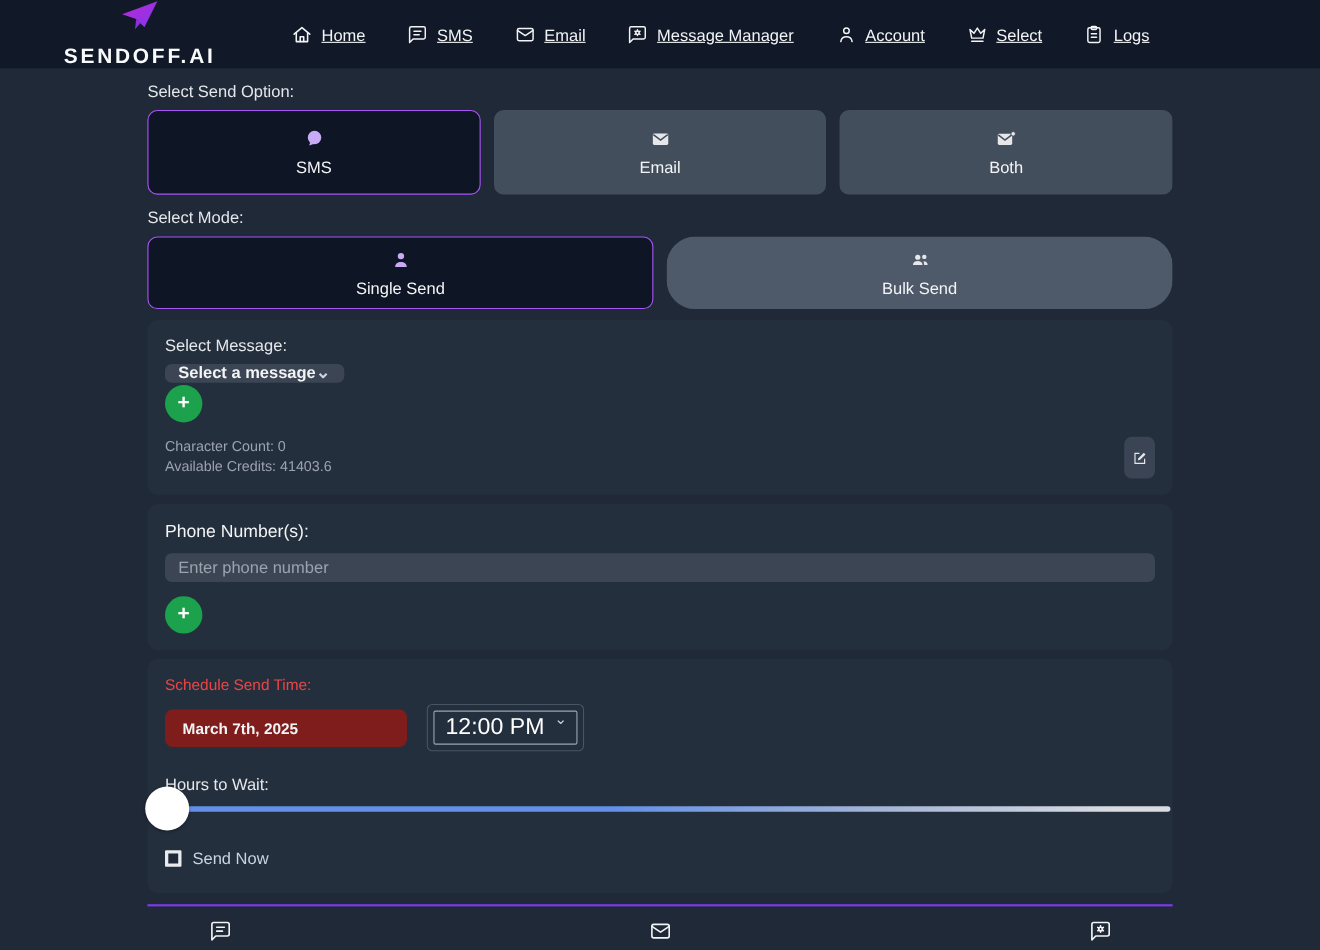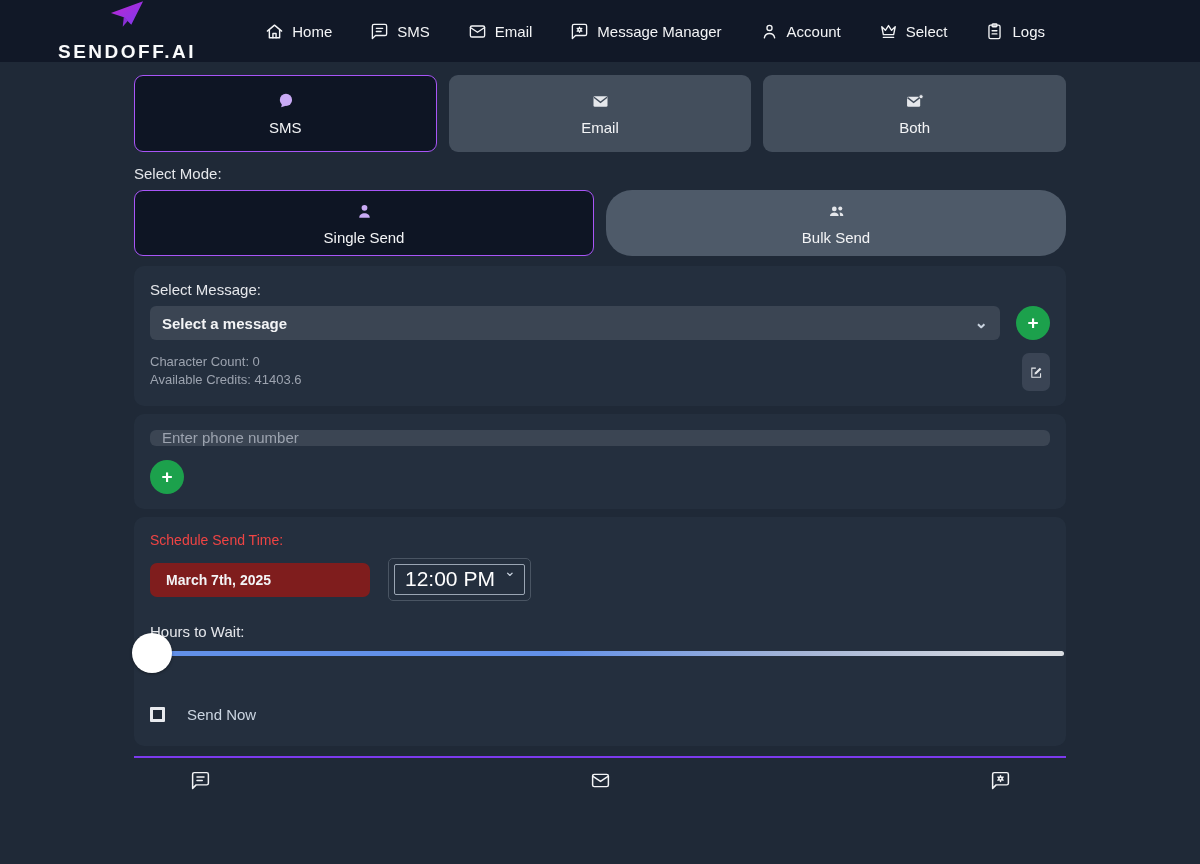--- a/index.html
+++ b/index.html
@@ -7,59 +7,59 @@
   body {
     width:1200px; height:864px; overflow:hidden;
     background:#1f2937; color:#f3f4f6;
     font-family:"Liberation Sans", sans-serif;
   }
   
   .navbar { height:62px; background:#111827; display:flex; align-items:center; padding-left:58px; }
   .brand { display:flex; align-items:center; gap:12px;flex-direction:column; }
   .brand-name { font-size:19px; font-weight:bold; letter-spacing:2.5px; color:#f9fafb; }
   .nav-links { display:flex; gap:38px; margin-left:auto; margin-right:155px; }
-  .nav-link { display:flex; align-items:center; gap:8px; font-size:15px; color:#f3f4f6; cursor:pointer; white-space:nowrap; }
+  .nav-link { display:flex; align-items:flex-end; gap:8px; font-size:15px; color:#f3f4f6; cursor:pointer; white-space:nowrap;text-decoration:underline; }
   .nav-link svg { width:19px; height:19px; flex:0 0 auto; }
   
   .main { width:932px; margin:0 auto; padding-top:13px; }
   .field-label { font-size:15px; color:#e5e7eb; margin:0 0 8px 0; }
   .option-row { display:flex; gap:12px; }
   .opt-btn {
     flex:1; height:77px; border-radius:9px; background:#434e5c; border:1.5px solid transparent;
     display:flex; flex-direction:column; align-items:center; justify-content:center; gap:7px;
     font-size:15px; color:#f3f4f6; cursor:pointer;
   }
   .opt-btn svg { width:21px; height:21px; }
   .opt-btn.selected { background:#0e1524; border-color:#a855f7; }
   .opt-btn.mode { height:66px; }
   .opt-btn.bulk { background:#4e5a69;border-radius:26px; }
   .mode-label { margin-top:13px; }
   
   .card { background:#242f3e; border-radius:10px; padding:15px 16px; margin-top:10px; }
   .card + .card { margin-top:8px; }
-  .select-row { display:flex; align-items:center; gap:16px; }
+  .select-row { display:flex; align-items:flex-start; gap:2px;flex-direction:column; }
   .select-box {
     flex:1; height:34px; background:#3b4553; border-radius:6px; display:flex; align-items:center;
     padding:0 12px; font-size:15px; font-weight:bold; color:#f3f4f6; cursor:pointer;
   }
   .select-box .chev { margin-left:auto; color:#cbd5e1; font-size:16px; line-height:10px; }
   .green-btn {
     width:34px; height:34px; border-radius:50%; background:#1ca14c; color:#ffffff; border:none;
     font-size:19px; font-weight:bold; display:flex; align-items:center; justify-content:center; cursor:pointer;
   }
   .meta-row { display:flex; align-items:flex-start; margin-top:13px; }
   .meta-lines { font-size:13px; color:#9ca3af; line-height:18px; }
   .edit-btn {
     margin-left:auto; width:28px; height:38px; background:#3a4454; border-radius:7px; border:none;
     display:flex; align-items:center; justify-content:center; color:#e5e7eb; cursor:pointer;
   }
   .edit-btn svg { width:15px; height:15px; }
   .phone-label { font-size:16px; color:#f3f4f6; margin:2px 0 10px 0; }
   .phone-input {
-    width:100%; height:16px; background:#3b4553; border:none; border-radius:6px;
+    width:100%; height:26px; background:#3b4553; border:none; border-radius:6px;
     padding:0 12px; font-size:15px; color:#f3f4f6; font-family:"Liberation Sans",sans-serif;
   }
   .phone-input::placeholder { color:#9ca3af; }
   .phone-add { margin-top:13px; }
   
   .sched-label { font-size:14px; color:#ef4444; margin:0 0 10px 0; }
   .sched-row { display:flex; align-items:center; gap:18px; }
   .date-box {
     width:220px; height:34px; background:#7f1d1d; border-radius:7px; display:flex; align-items:center;
     padding:0 16px; font-size:14px; font-weight:bold; color:#f3f4f6; cursor:pointer;
@@ -75,21 +75,21 @@
   .slider-track {
     position:absolute; left:0; right:0; top:9px; height:5px; border-radius:3px;
     background:linear-gradient(90deg,#6290e8 0%,#6290e8 45%,#a5b5d6 72%,#d9dce1 95%,#d9dce1 100%);
     cursor:pointer;
   }
   .slider-thumb {
     position:absolute; left:16px; top:-9px; width:40px; height:40px; border-radius:50%;
     background:#ffffff; transform:translateX(-50%); cursor:grab; box-shadow:0 1px 3px rgba(0,0,0,.4);
   }
   .current-value { text-align:center; font-size:13px; color:#9ca3af; margin-top:4px; }
-  .sendnow-row { display:flex; align-items:center; gap:22px; margin-top:38px; padding-bottom:8px; }
+  .sendnow-row { display:flex; align-items:center; gap:10px; margin-top:22px; padding-bottom:8px; }
   .checkbox { width:15px; height:15px; border:3px solid #e8eaee; border-radius:1px; background:#1f2937; cursor:pointer; }
   .sendnow-label { font-size:15px; color:#cbd5e1; }
   
   .divider { width:932px; margin:10px auto 0; border:none; border-top:2px solid #7c3aed; }
   .footer { display:flex; margin-top:12px; }
   .footer-item { flex:1; display:flex; flex-direction:column; align-items:center; gap:4px; font-size:11px; color:#f3f4f6; cursor:pointer; }
   .footer-item svg { width:21px; height:21px; }
 </style>
 </head>
 <body>
@@ -161,20 +161,21 @@
           <rect x="9" y="2.5" width="6" height="3.5" rx="1"></rect>
           <path d="M9 11h6M9 15h6"></path>
         </svg>
       <span>Logs</span>
     </a>
   </div>
 </div>
 
 <div class="main">
 
+  <div class="field-label">Select Send Option:</div>
   <div class="option-row">
     <button class="opt-btn selected">
       <svg viewBox="0 0 24 24">
           <circle cx="12.5" cy="10.2" r="7" fill="#c9aaf5"></circle>
           <path d="M7 18.5l1.3-4.6 4.2 2.9z" fill="#c9aaf5"></path>
         </svg>
       <span>SMS</span>
     </button>
     <button class="opt-btn">
       <svg viewBox="0 0 24 24">
@@ -230,20 +231,21 @@
       <button class="edit-btn">
         <svg viewBox="0 0 24 24">
             <path d="M17.3 4.2l2.5 2.5L12 14.5l-3.3.8.8-3.3z" fill="currentColor"></path>
             <path d="M18.5 13v6.5H4.5V5H11" fill="none" stroke="currentColor" stroke-width="1.7"></path>
           </svg>
       </button>
     </div>
   </div>
 
   <div class="card">
+    <div class="phone-label">Phone Number(s):</div>
     <input class="phone-input" type="text" placeholder="Enter phone number" style="">
     <button class="green-btn phone-add">+</button>
   </div>
 
   <div class="card">
     <div class="sched-label">Schedule Send Time:</div>
     <div class="sched-row">
       <div class="date-box">
         <span>March 7th, 2025</span>
       </div>

